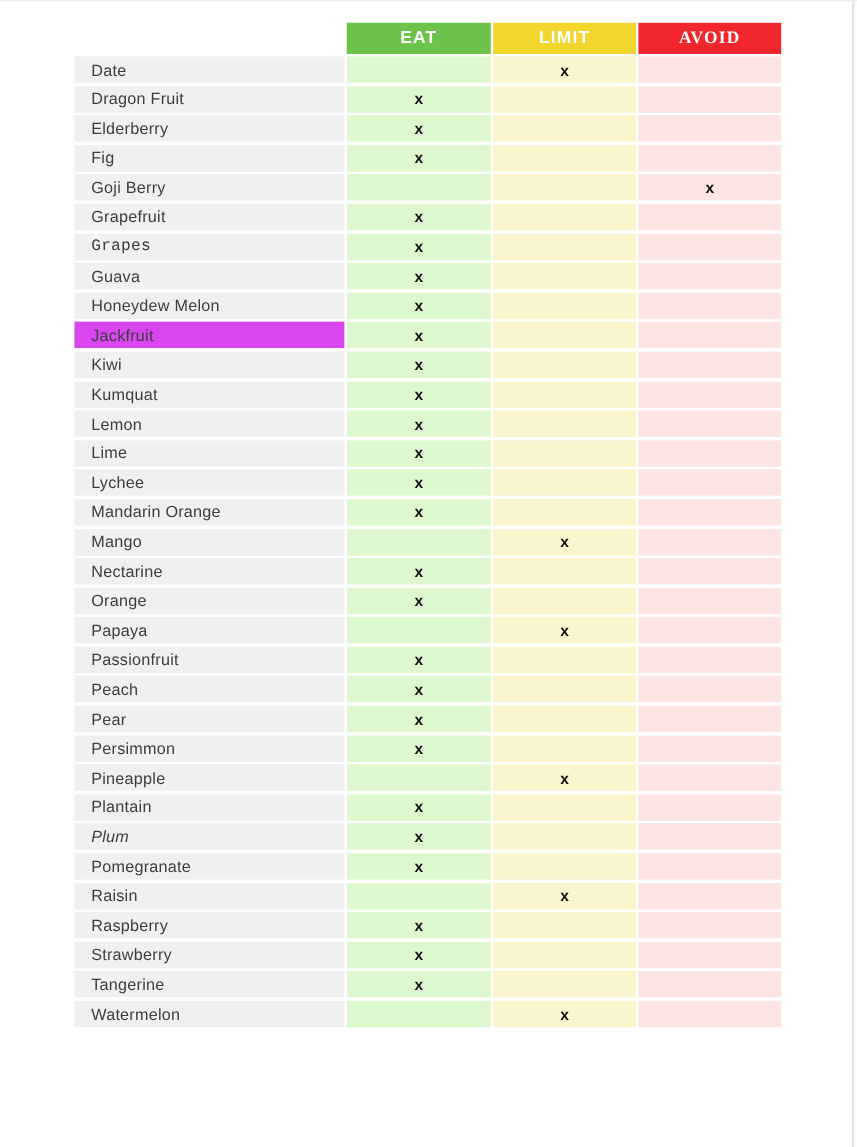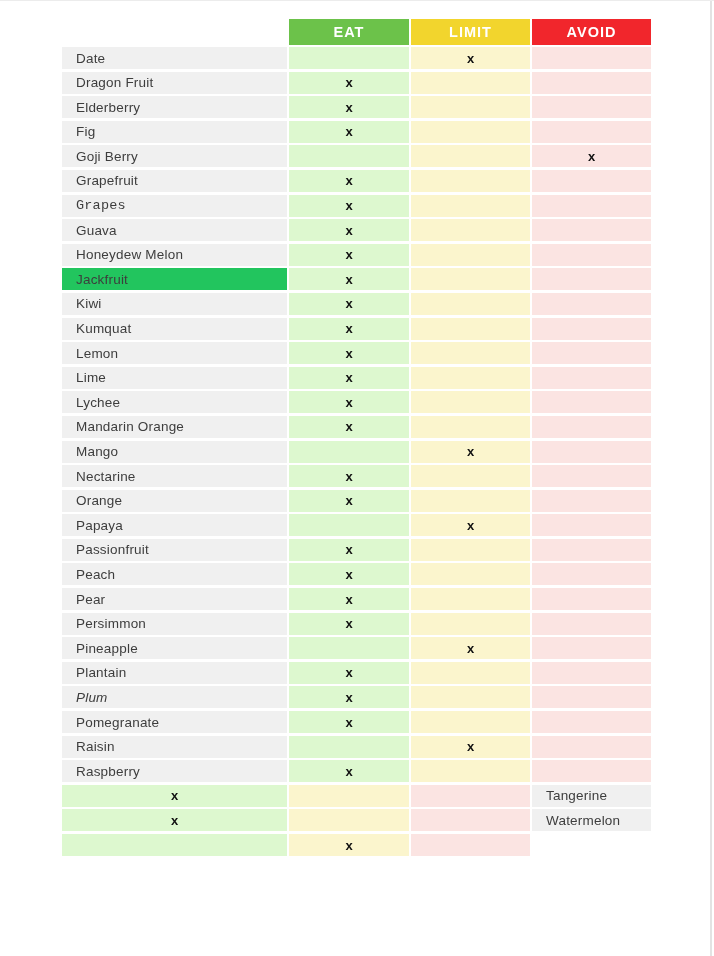--- a/index.html
+++ b/index.html
@@ -72,21 +72,21 @@
 </head>
 <body>
 
 <div class="edge-right"></div>
 
 <div class="table">
   <div class="header-row">
     <div class="corner-spacer"></div>
     <div class="col-header" style="background: rgb(108, 194, 74);">EAT</div>
     <div class="col-header" style="background: rgb(242, 213, 45);">LIMIT</div>
-    <div class="col-header" style="background: rgb(241, 38, 44);">AVOID</div>
+    <div class="col-header" style="background: rgb(241, 38, 44); font-family: Liberation Serif, serif;">AVOID</div>
   </div>
   <div class="rows" id="rows">
   <div class="label-cell" style="background: rgb(240, 240, 240);">Date</div>
   <div class="cell" style="background: rgb(221, 248, 207);"></div>
   <div class="cell" style="background: rgb(251, 245, 205);">
         <span class="mark">x</span>
       </div>
   <div class="cell" style="background: rgb(251, 228, 226);"></div>
 
   <div class="label-cell" style="background: rgb(240, 240, 240);">Dragon Fruit</div>
@@ -138,21 +138,21 @@
   <div class="cell" style="background: rgb(251, 245, 205);"></div>
   <div class="cell" style="background: rgb(251, 228, 226);"></div>
 
   <div class="label-cell" style="background: rgb(240, 240, 240);">Honeydew Melon</div>
   <div class="cell" style="background: rgb(221, 248, 207);">
         <span class="mark">x</span>
       </div>
   <div class="cell" style="background: rgb(251, 245, 205);"></div>
   <div class="cell" style="background: rgb(251, 228, 226);"></div>
 
-  <div class="label-cell" style="background: #22c55e;">Jackfruit</div>
+  <div class="label-cell" style="background: #d946ef;">Jackfruit</div>
   <div class="cell" style="background: rgb(221, 248, 207);">
         <span class="mark">x</span>
       </div>
   <div class="cell" style="background: rgb(251, 245, 205);"></div>
   <div class="cell" style="background: rgb(251, 228, 226);"></div>
 
   <div class="label-cell" style="background: rgb(240, 240, 240);">Kiwi</div>
   <div class="cell" style="background: rgb(221, 248, 207);">
         <span class="mark">x</span>
       </div>
@@ -285,20 +285,21 @@
       </div>
   <div class="cell" style="background: rgb(251, 228, 226);"></div>
 
   <div class="label-cell" style="background: rgb(240, 240, 240);">Raspberry</div>
   <div class="cell" style="background: rgb(221, 248, 207);">
         <span class="mark">x</span>
       </div>
   <div class="cell" style="background: rgb(251, 245, 205);"></div>
   <div class="cell" style="background: rgb(251, 228, 226);"></div>
 
+  <div class="label-cell" style="background: rgb(240, 240, 240);">Strawberry</div>
   <div class="cell" style="background: rgb(221, 248, 207);">
         <span class="mark">x</span>
       </div>
   <div class="cell" style="background: rgb(251, 245, 205);"></div>
   <div class="cell" style="background: rgb(251, 228, 226);"></div>
 
   <div class="label-cell" style="background: rgb(240, 240, 240);">Tangerine</div>
   <div class="cell" style="background: rgb(221, 248, 207);">
         <span class="mark">x</span>
       </div>

